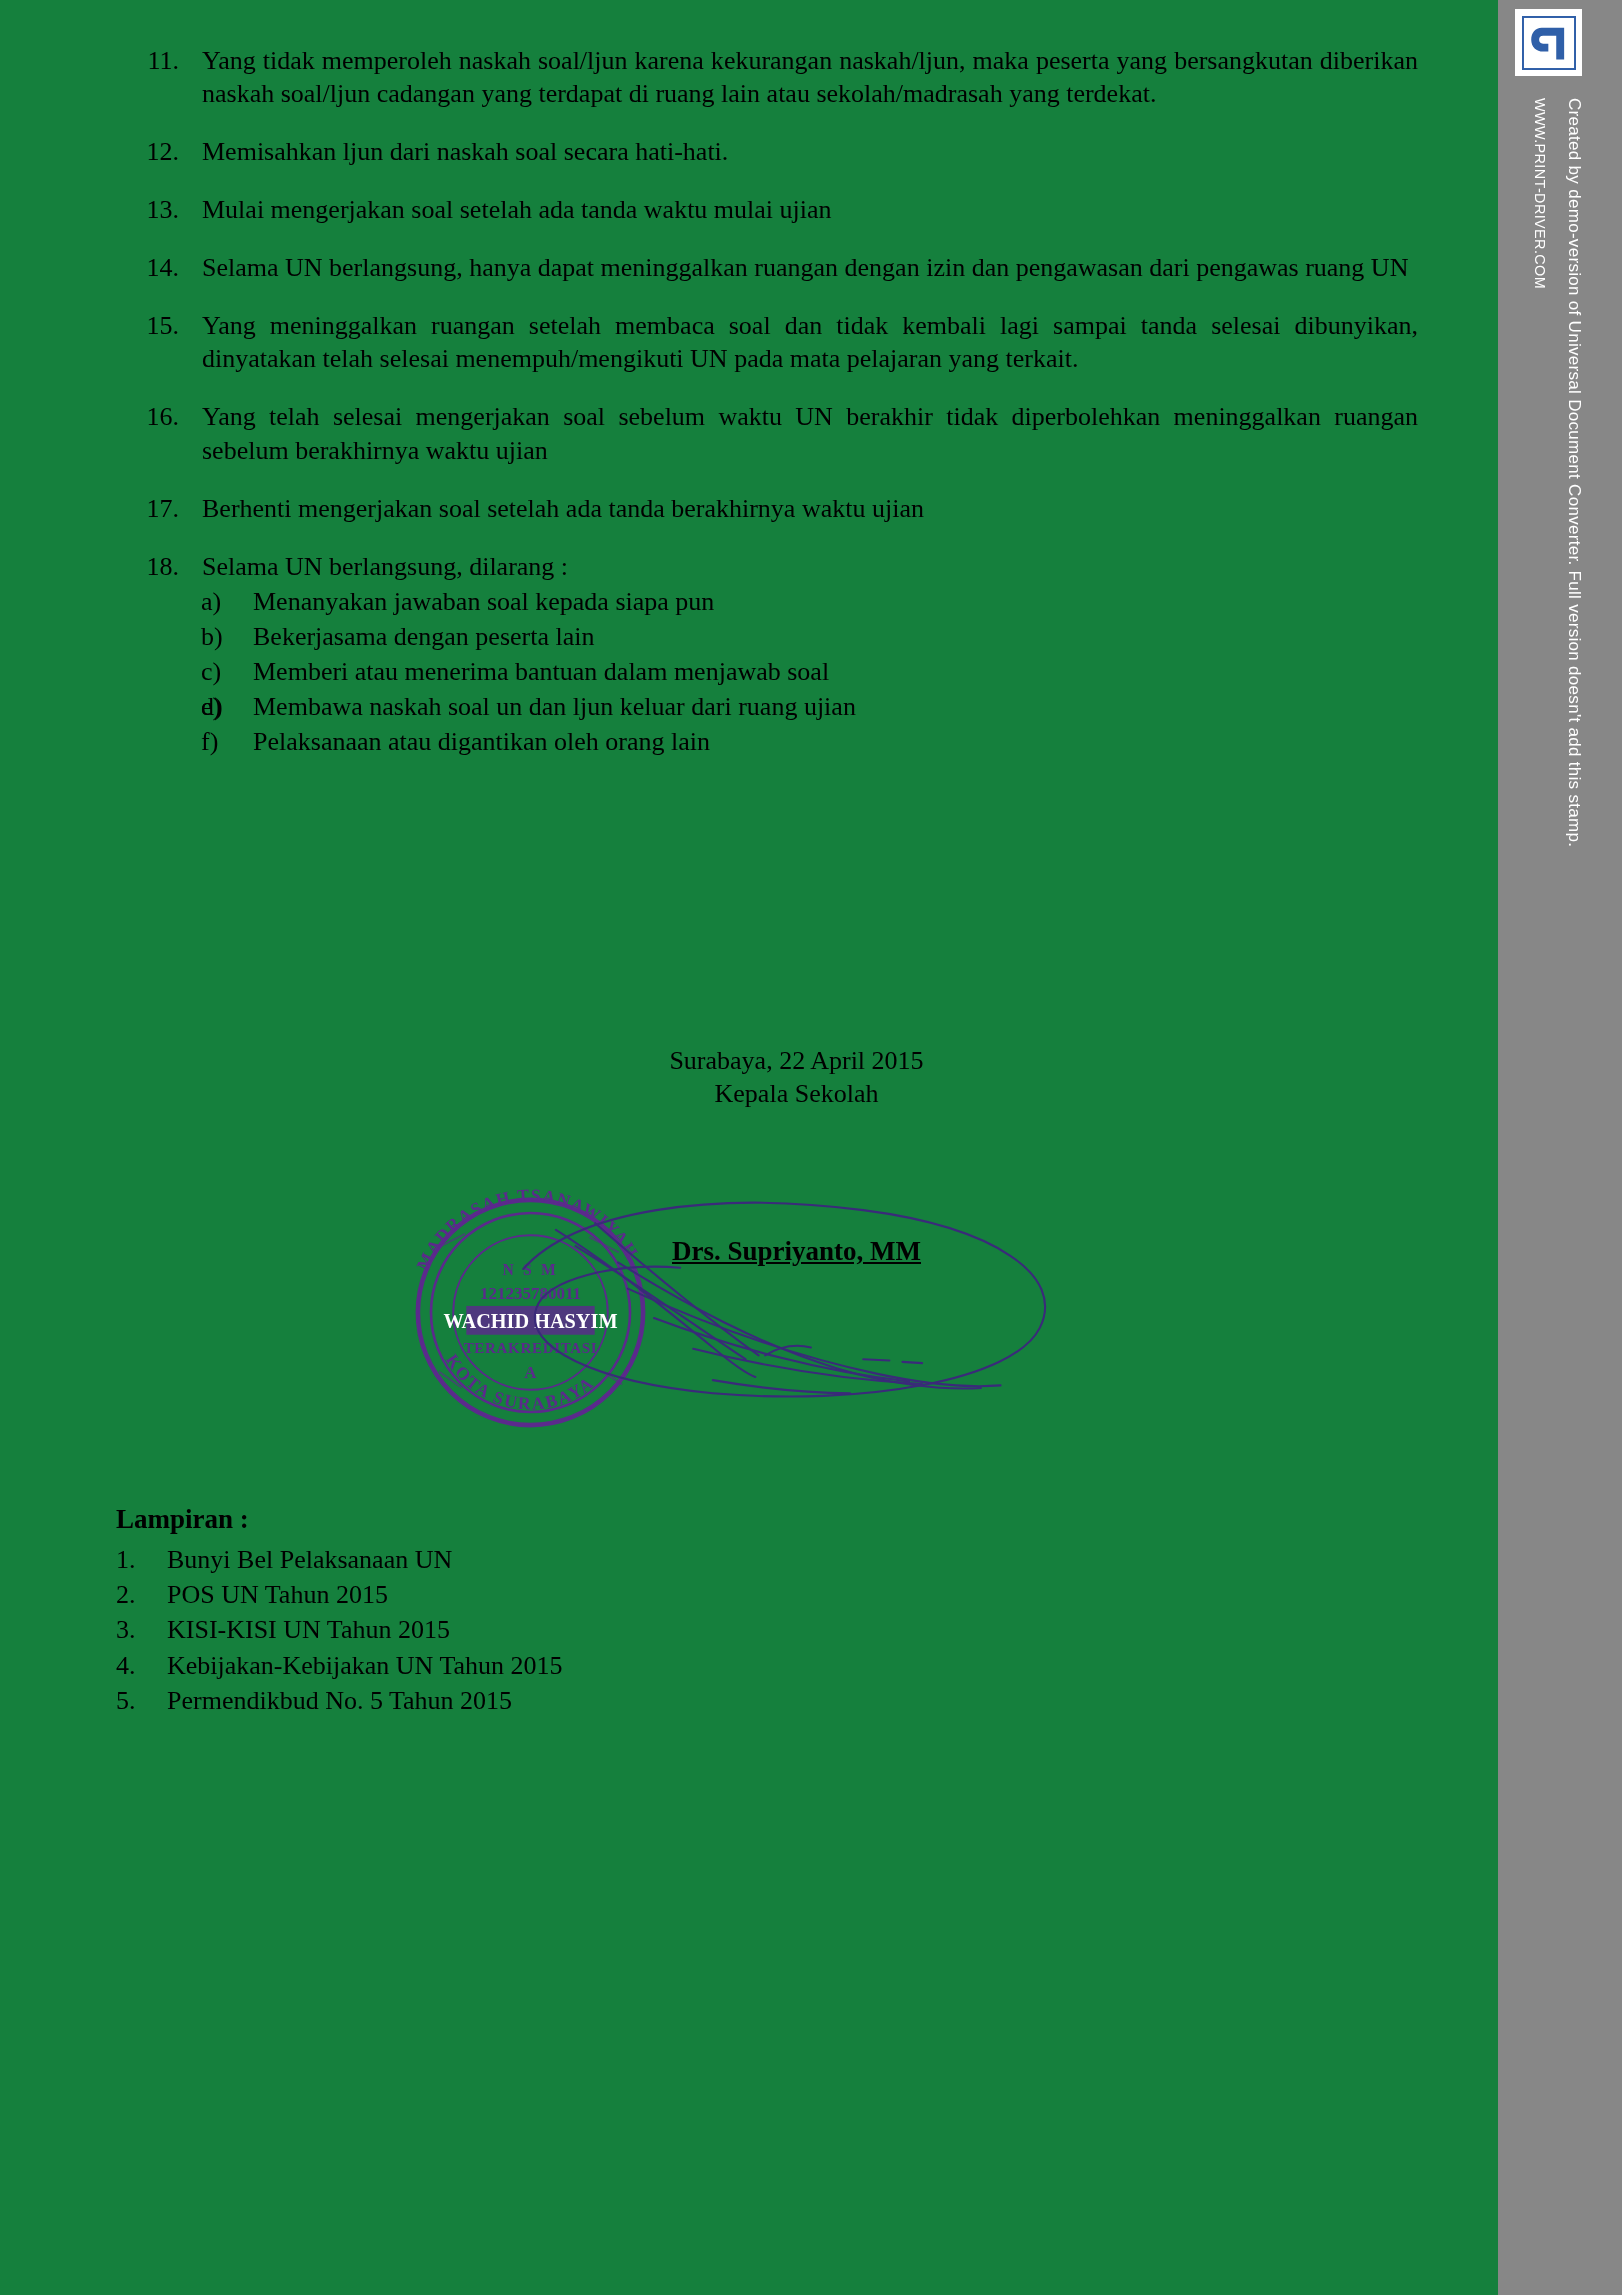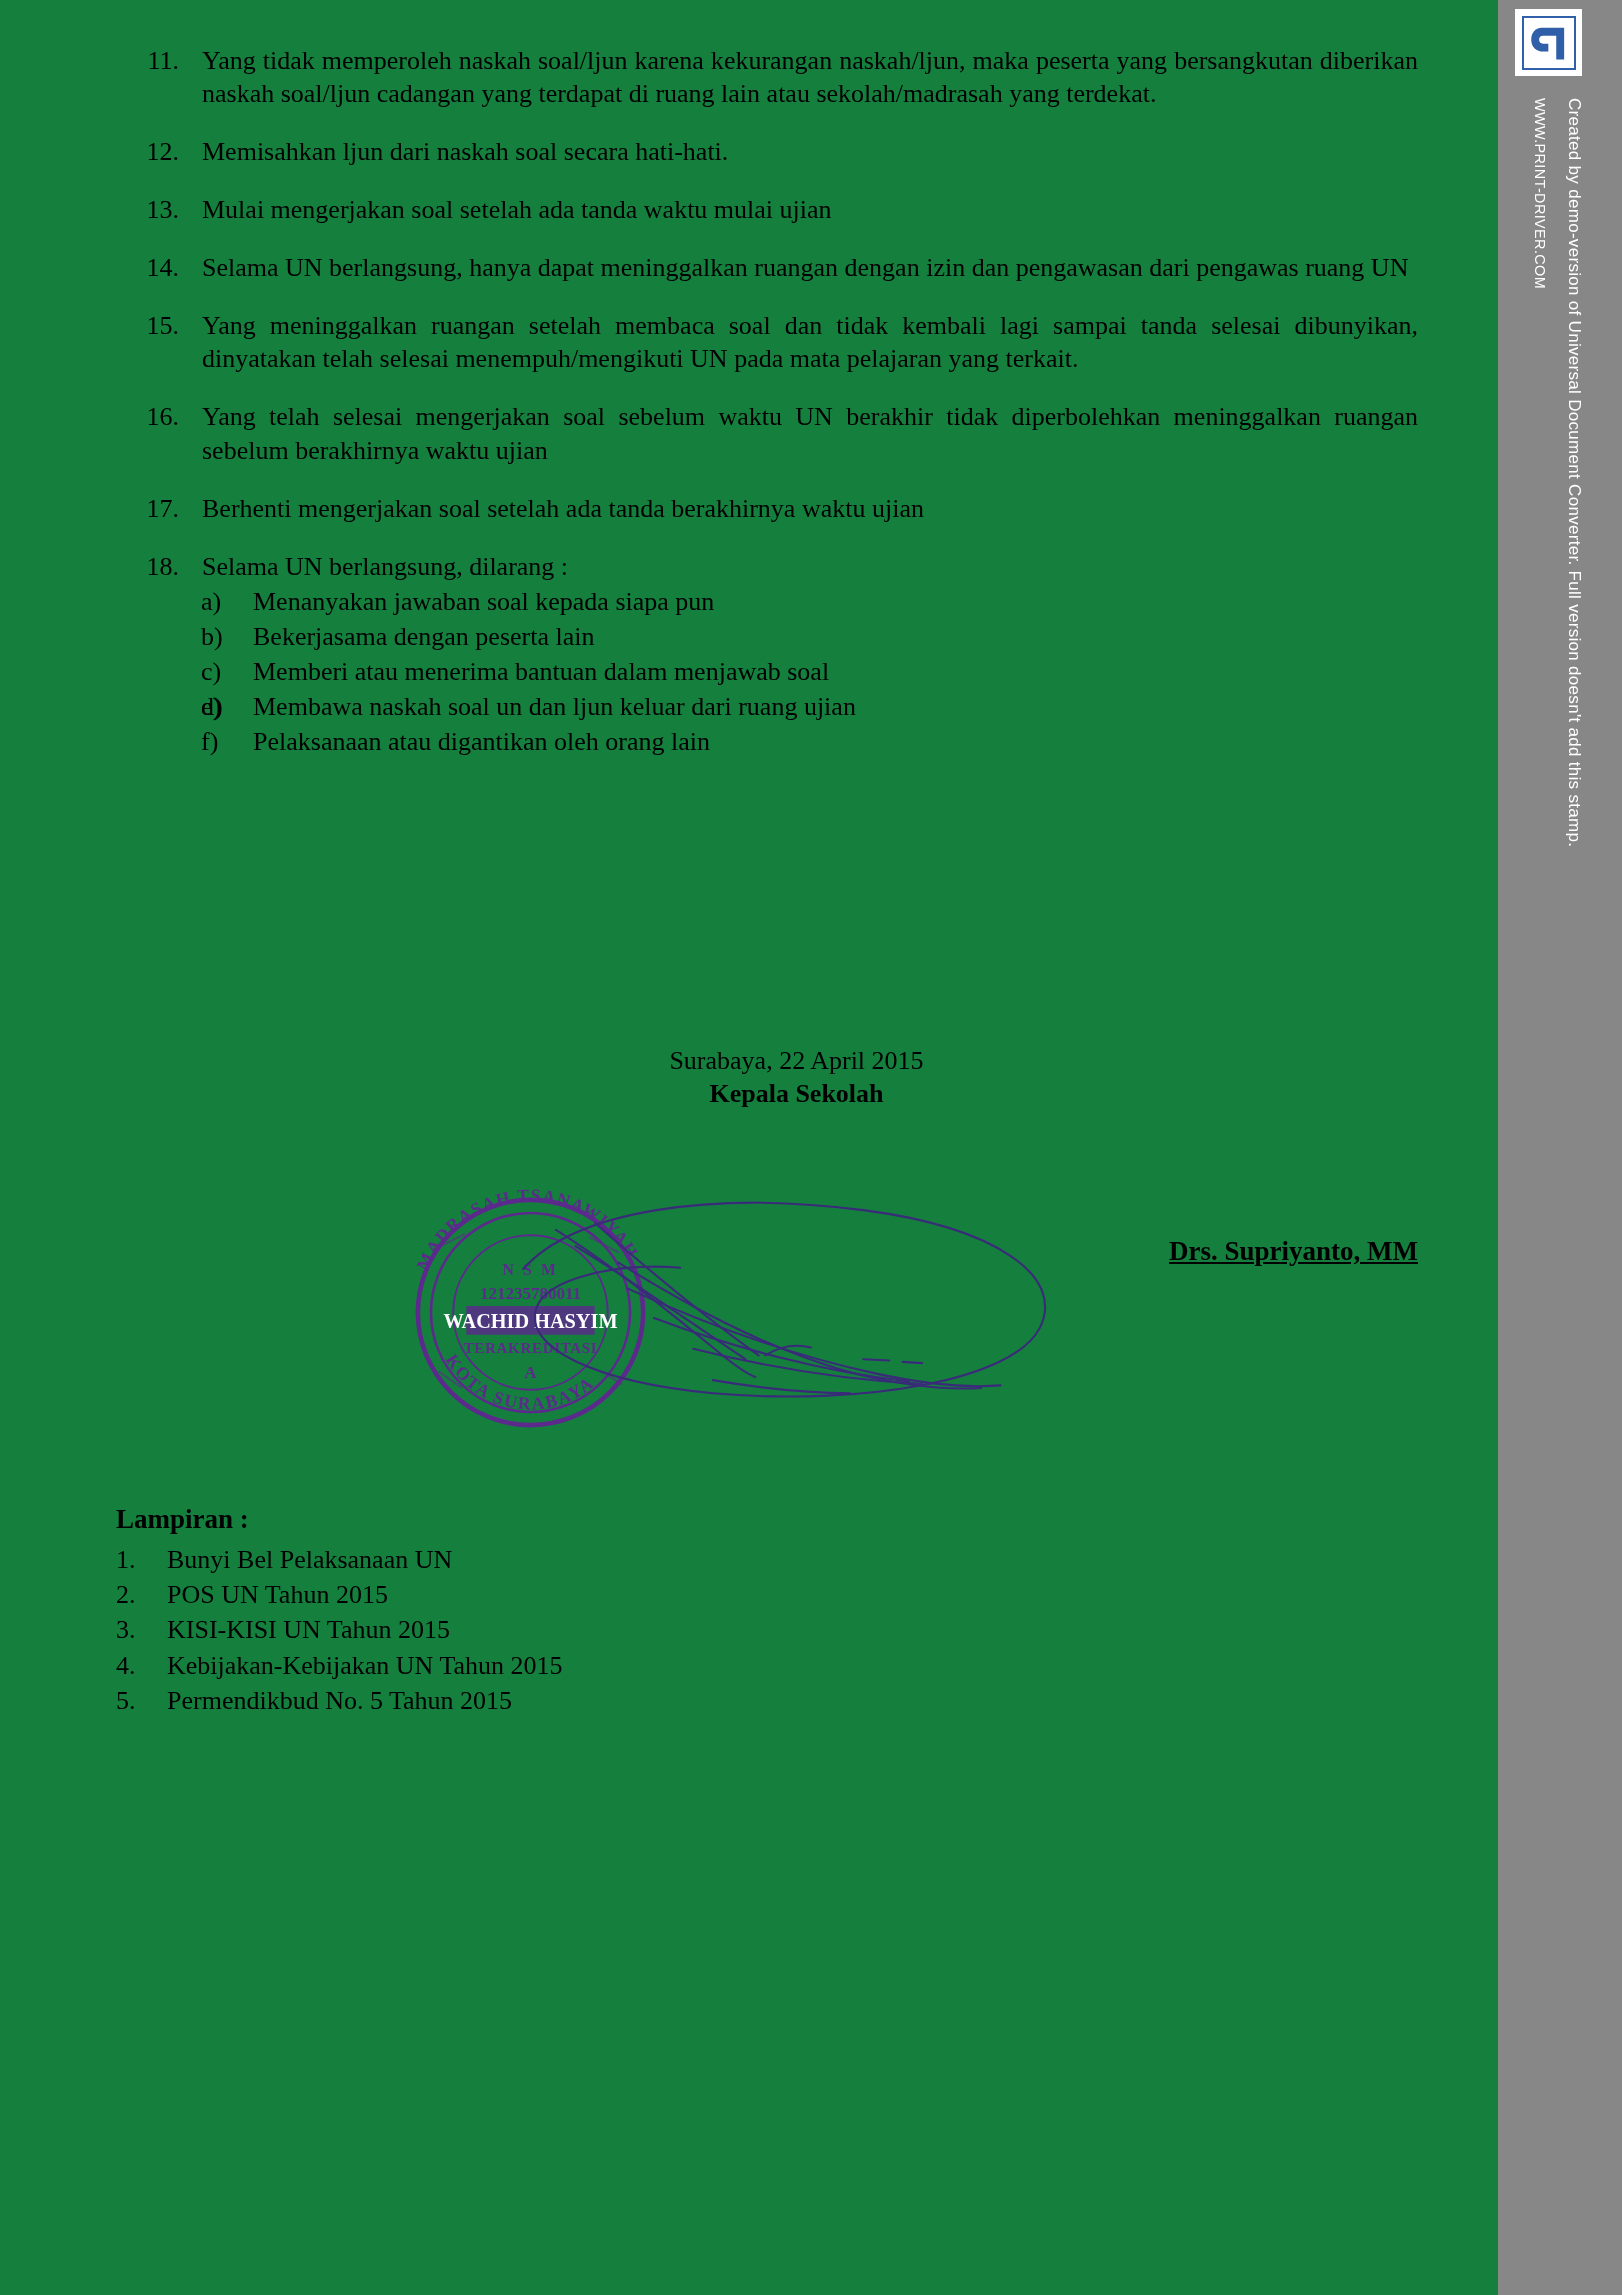--- a/index.html
+++ b/index.html
@@ -90,28 +90,28 @@
     top: 1044px;
     width: 1302px;
     text-align: center;
   }
   #signature-block .sig-line {
     font-size: 26px;
     line-height: 1.28;
   }
   #sig-city  { margin-left: 59px; }
   #sig-know  { margin-left: 59px; }
-  #sig-role  { margin-left: 59px; font-weight: bold; }
+  #sig-role  { margin-left: 59px; }
 
   #sig-name-wrap {
     position: absolute;
     left: 0;
     top: 190px;
     width: 1302px;
-    text-align: right;
+    text-align: center;
     text-decoration: underline;
   }
   #sig-name, #sig-nrg {
     font-weight: bold;
     font-size: 27px;
     line-height: 1.28;
     text-decoration: underline;
     margin-left: 59px;
     display: block;
   }

